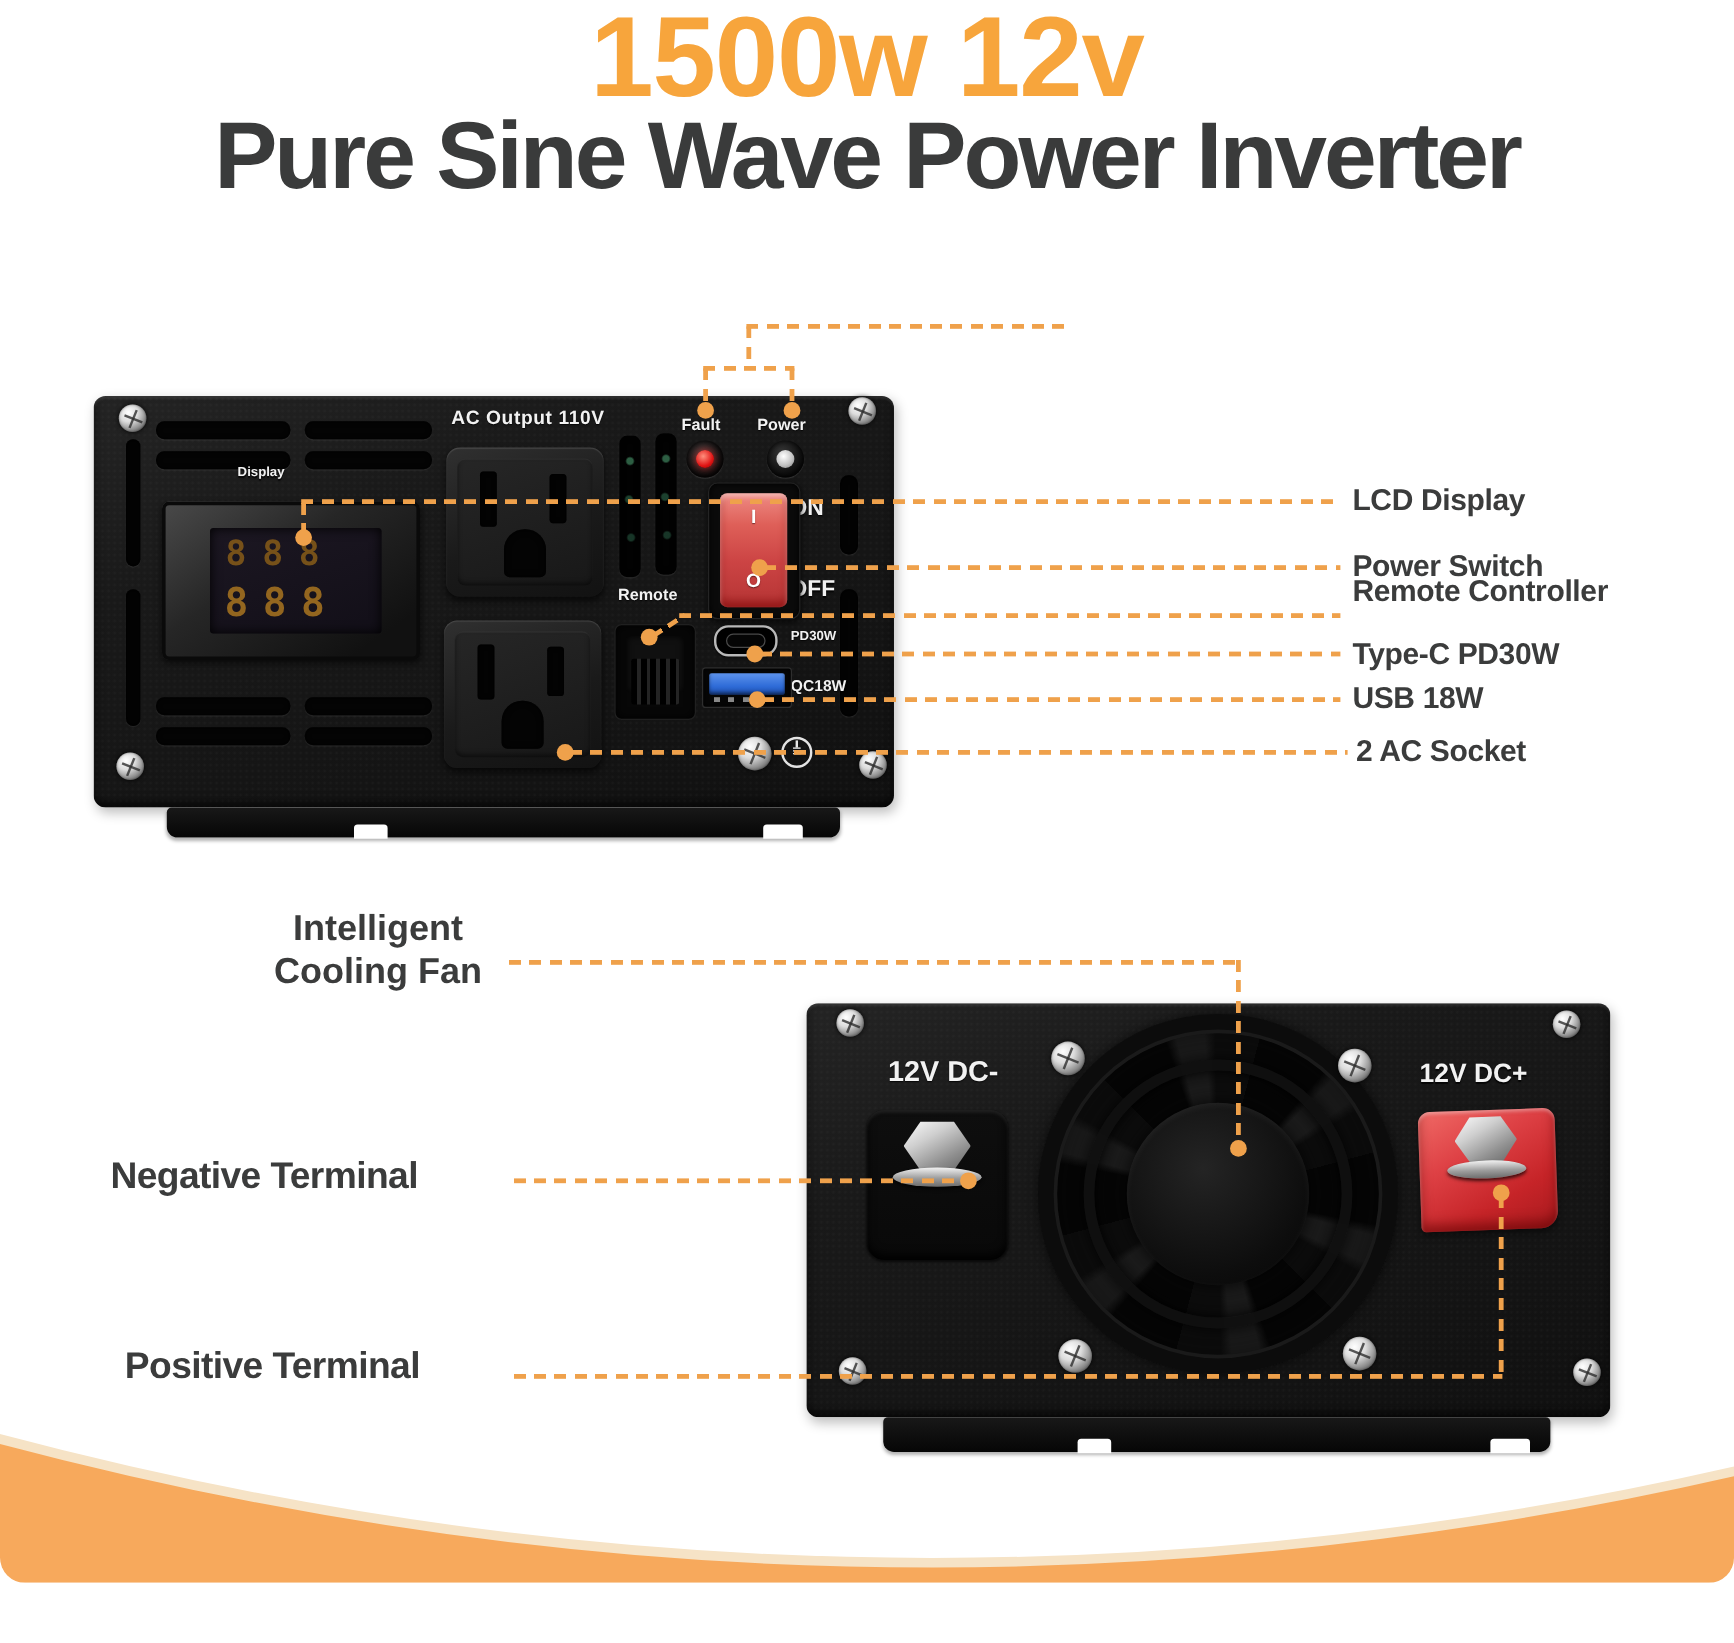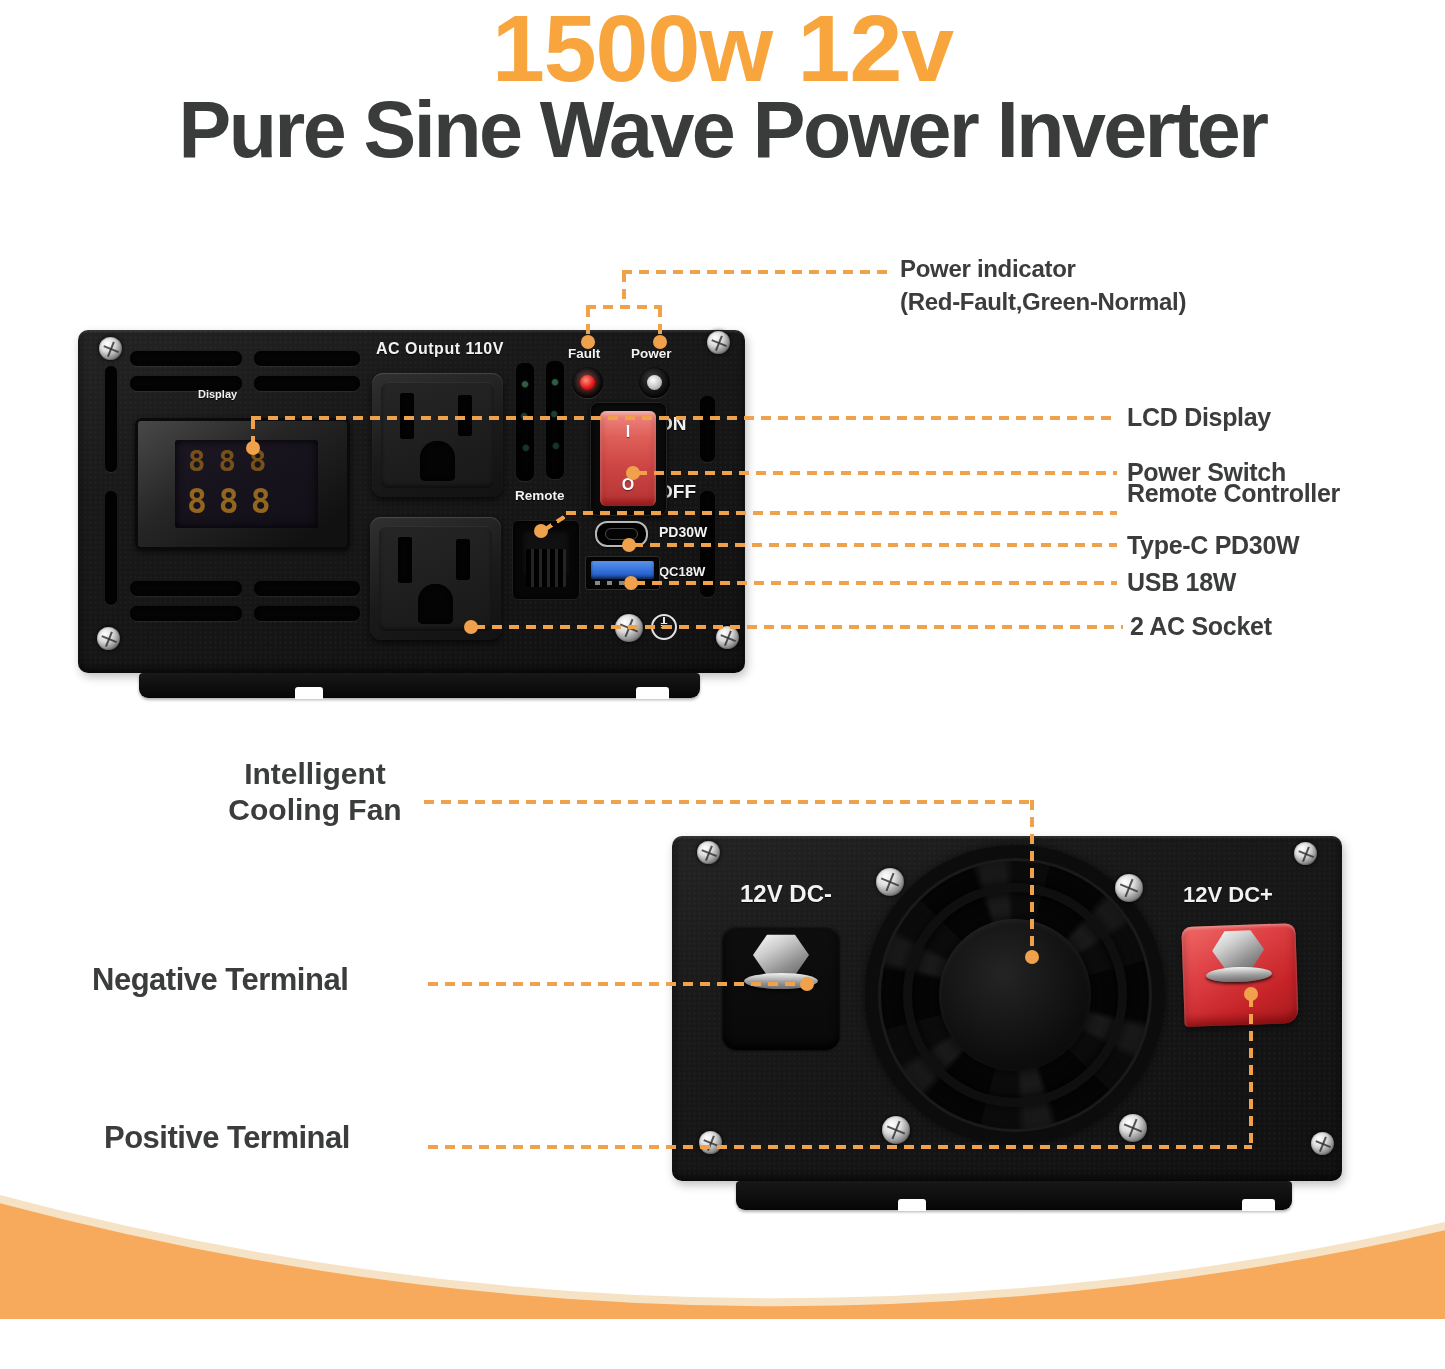--- a/index.html
+++ b/index.html
@@ -1,21 +1,21 @@
 <!DOCTYPE html>
 <html><head>
 <meta charset="utf-8">
 <style>
   :root{
     --dash:#EFA14B;
     --txt:#3B3C3C;
   }
   html,body{margin:0;padding:0;background:#fff;}
   #stage{position:relative;width:1445px;height:1319px;background:#fff;overflow:hidden;
-         font-family:"Liberation Sans",sans-serif;}
+         font-family:"Liberation Sans",sans-serif;border-radius:21px;}
   .abs{position:absolute;}
 
   
   .h1{left:0;top:-6px;width:100%;text-align:center;font-size:95px;font-weight:bold;
       color:#F7A53C;letter-spacing:-1px;}
   .h2{left:0;top:84px;width:100%;text-align:center;font-size:79px;font-weight:bold;
       color:#3A3B3B;letter-spacing:-2.5px;white-space:nowrap;}
 
   
   .lbl{color:var(--txt);font-weight:600;z-index:6;white-space:nowrap;}
@@ -197,21 +197,21 @@
     <div class="slotv" style="left:622px;top:66px;width:15px;height:66px;"></div>
     <div class="slotv" style="left:622px;top:161px;width:15px;height:106px;"></div>
 
     <div class="ptxt" style="left:298px;top:10px;font-size:16px;letter-spacing:.5px;">AC Output 110V</div>
     <div class="ptxt" style="left:120px;top:58px;font-size:11px;">Display</div>
     <div class="ptxt" style="left:490px;top:16px;font-size:13.5px;">Fault</div>
     <div class="ptxt" style="left:553px;top:16px;font-size:13.5px;">Power</div>
     <div class="ptxt" style="left:437px;top:158px;font-size:13.5px;">Remote</div>
     <div class="ptxt" style="left:580px;top:83px;font-size:19px;">ON</div>
     <div class="ptxt" style="left:580px;top:151px;font-size:19px;">OFF</div>
-    <div class="ptxt" style="left:581px;top:194px;font-size:14px;">PD30W</div>
+    <div class="ptxt" style="left:581px;top:194px;font-size:11px;">PD30W</div>
     <div class="ptxt" style="left:581px;top:234px;font-size:13px;">QC18W</div>
 
     <div class="led" style="left:494px;top:37px;">
       <div class="ledcore red"></div>
     </div>
     <div class="led" style="left:561px;top:37px;">
       <div class="ledcore gray"></div>
     </div>
 
     <div class="lcd-frame" style="left:57px;top:88px;width:215px;height:132px;">
@@ -333,24 +333,20 @@
   <div class="vline" style="left:1030px;top:800px;height:152px;"></div>
   <div class="dot" style="left:1025px;top:950px;"></div>
 
   <div class="hline" style="left:428px;top:982px;width:378px;"></div>
   <div class="dot" style="left:800px;top:977px;"></div>
 
   <div class="dot" style="left:1244px;top:987px;"></div>
   <div class="vline" style="left:1249px;top:997px;height:151px;"></div>
   <div class="hline" style="left:428px;top:1145px;width:824px;"></div>
 
-  <div class="abs lbl lbl-r" style="left:900px;top:252px;line-height:33px;font-size:24px;">
-    <div>Power indicator</div>
-    <div>(Red-Fault,Green-Normal)</div>
-  </div>
   <div class="abs lbl lbl-r" style="left:1127px;top:403px;">LCD Display</div>
   <div class="abs lbl lbl-r" style="left:1127px;top:458px;">Power Switch</div>
   <div class="abs lbl lbl-r" style="left:1127px;top:479px;">Remote Controller</div>
   <div class="abs lbl lbl-r" style="left:1127px;top:531px;">Type-C PD30W</div>
   <div class="abs lbl lbl-r" style="left:1127px;top:568px;">USB 18W</div>
   <div class="abs lbl lbl-r" style="left:1130px;top:612px;">2 AC Socket</div>
 
   <div class="abs lbl lbl-big" style="left:92px;top:962px;">Negative Terminal</div>
   <div class="abs lbl" style="left:210px;top:756px;width:210px;text-align:center;font-size:30px;line-height:36px;">
     <div>Intelligent</div>

